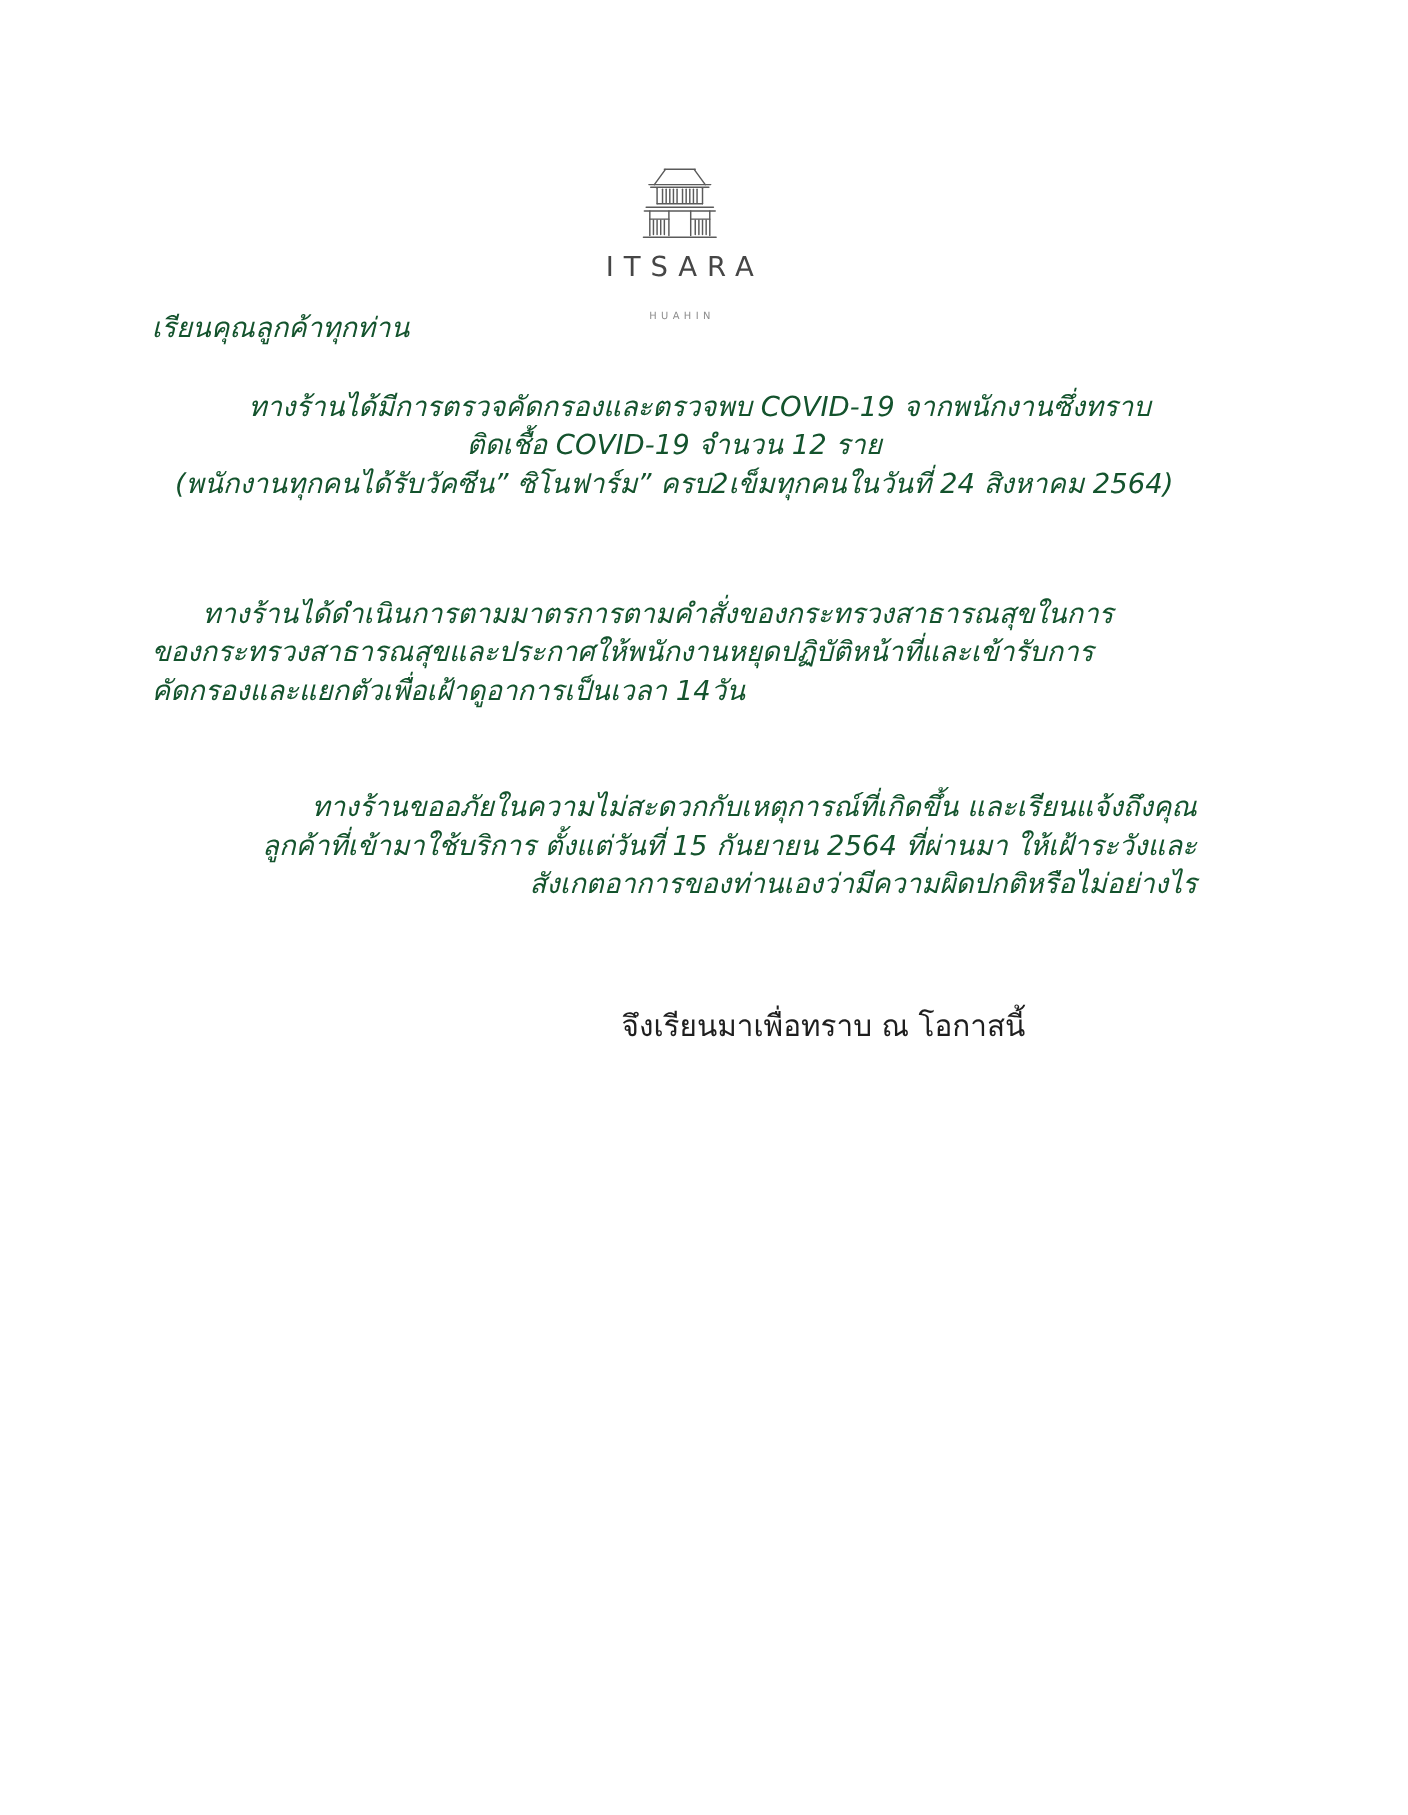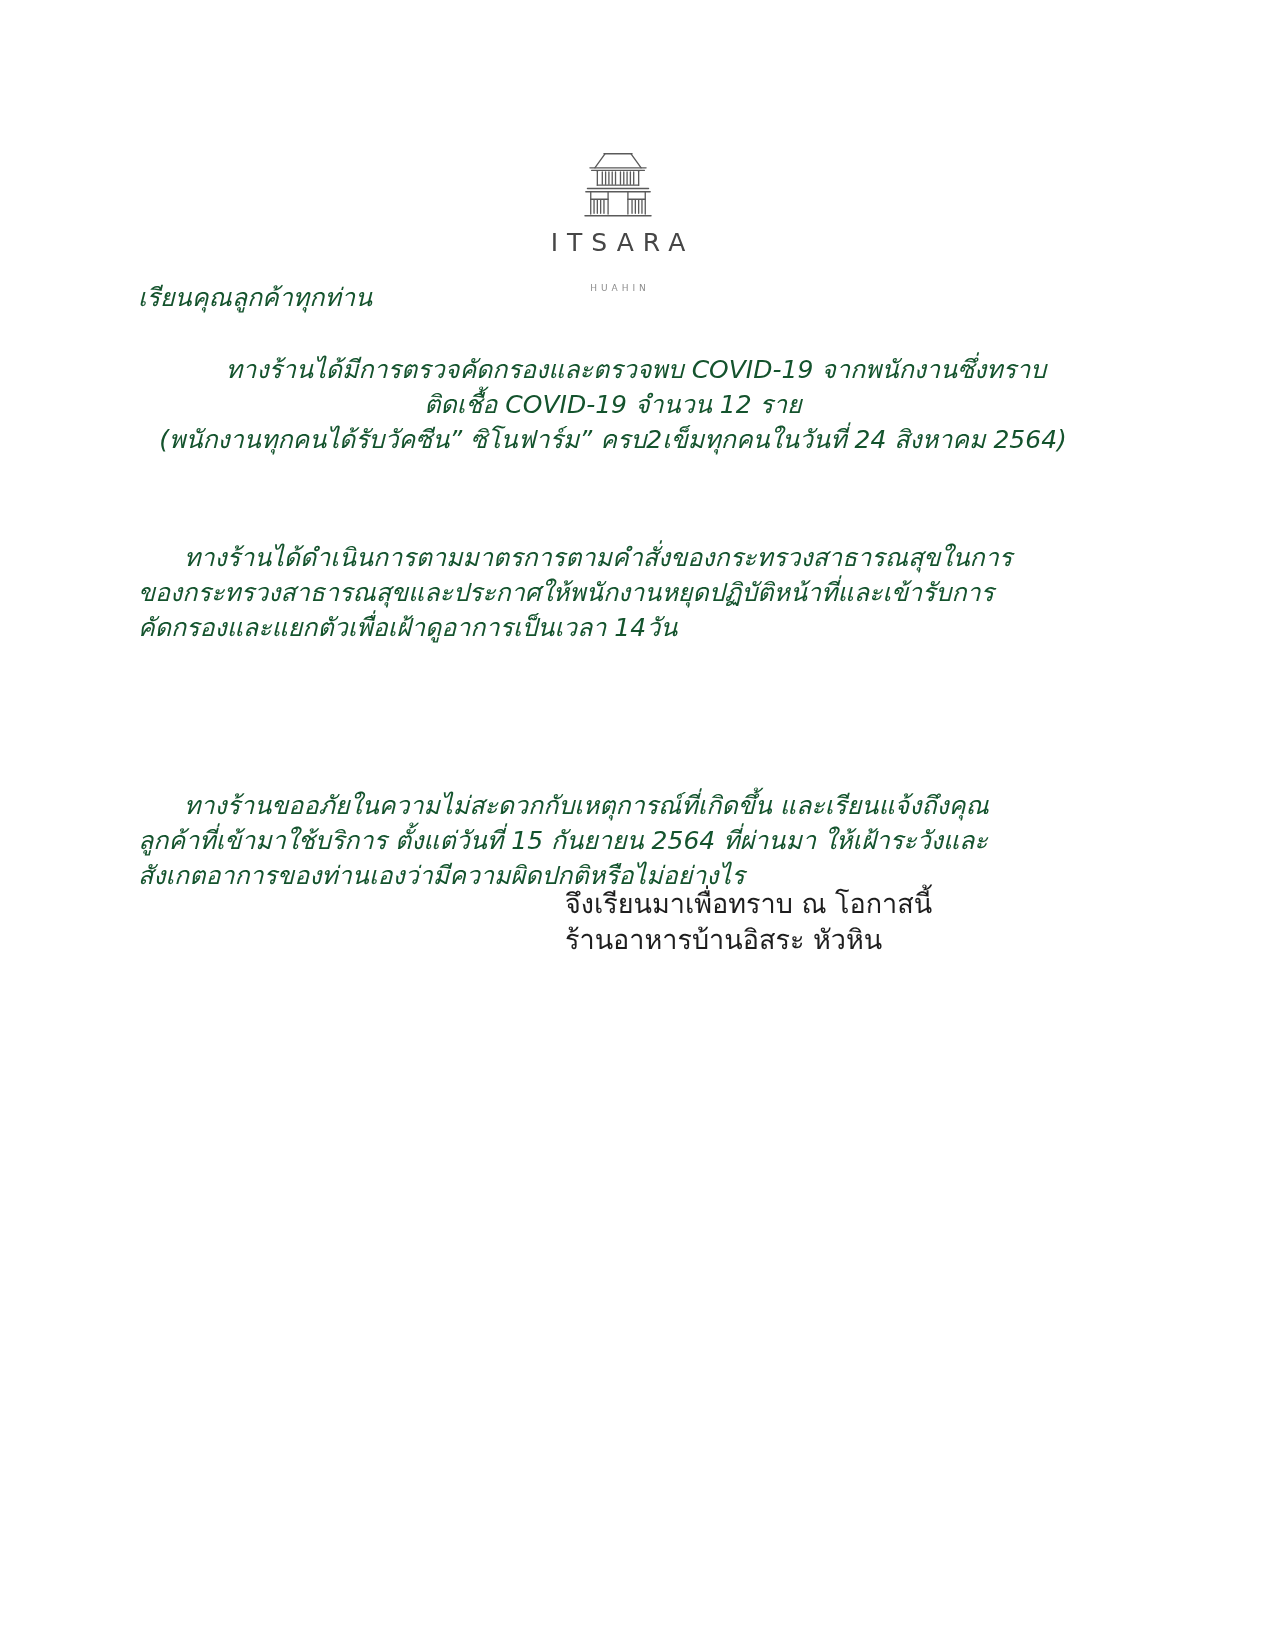--- a/index.html
+++ b/index.html
@@ -60,27 +60,27 @@
     width: 950px;
     font-size: 25px;
     line-height: 35px;
     color: #14532d;
     white-space: nowrap;
     font-style: italic;
   }
   .salutation { top: 280px; }
   .para-1 { top: 352px; text-align: center; }
   .para-2 { top: 540px; }
-  .para-3 { top: 788px; }
+  .para-3 { top: 716px; text-align: right; }
   .line.indent { padding-left: 46px; }
 
   .closing {
     position: absolute;
     left: 565px;
-    top: 886px;
+    top: 916px;
     font-size: 27px;
     line-height: 36px;
     color: #1e1e1e;
     white-space: nowrap;
   }
 </style>
 </head>
 <body>
 
 <div class="page">
@@ -148,16 +148,15 @@
   </div>
 
   <div class="txt para-3">
     <div class="line indent">ทางร้านขออภัยในความไม่สะดวกกับเหตุการณ์ที่เกิดขึ้น และเรียนแจ้งถึงคุณ</div>
     <div class="line">ลูกค้าที่เข้ามาใช้บริการ ตั้งแต่วันที่ 15 กันยายน 2564 ที่ผ่านมา ให้เฝ้าระวังและ</div>
     <div class="line">สังเกตอาการของท่านเองว่ามีความผิดปกติหรือไม่อย่างไร</div>
   </div>
 
   <div class="closing">
     <div class="line">จึงเรียนมาเพื่อทราบ ณ โอกาสนี้</div>
-    <div class="line">ร้านอาหารบ้านอิสระ หัวหิน</div>
   </div>
 
 </div>
 
 </body></html>

